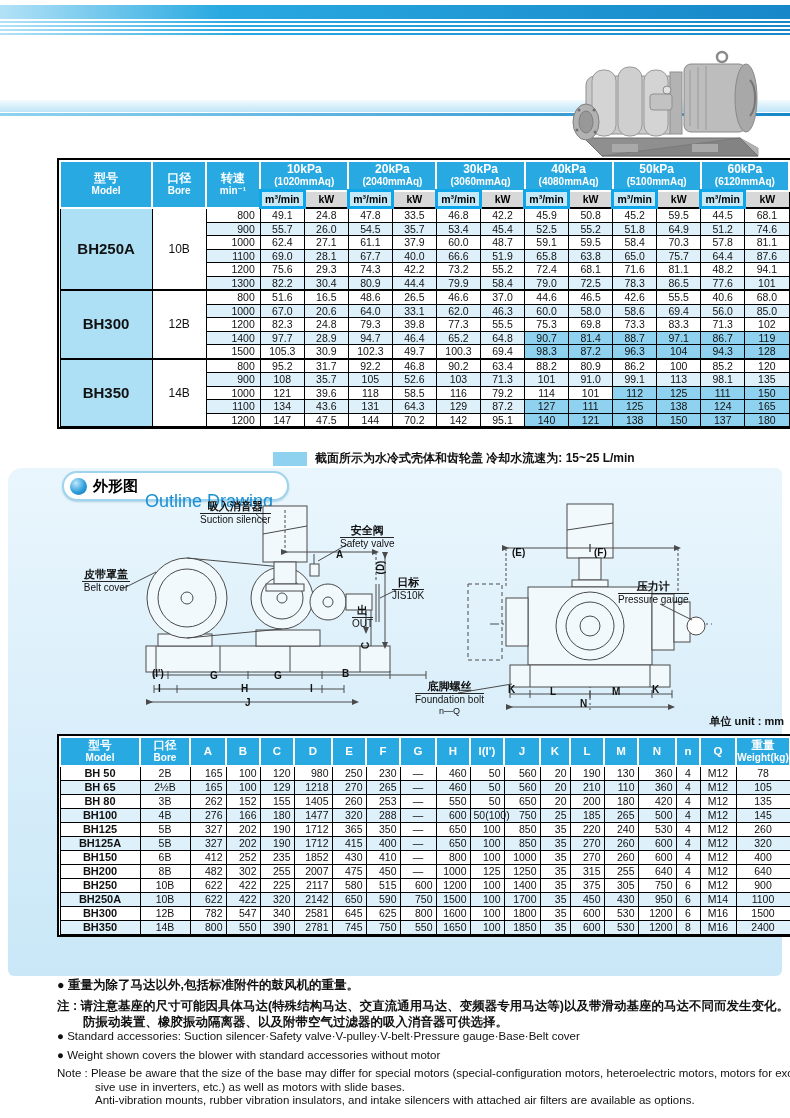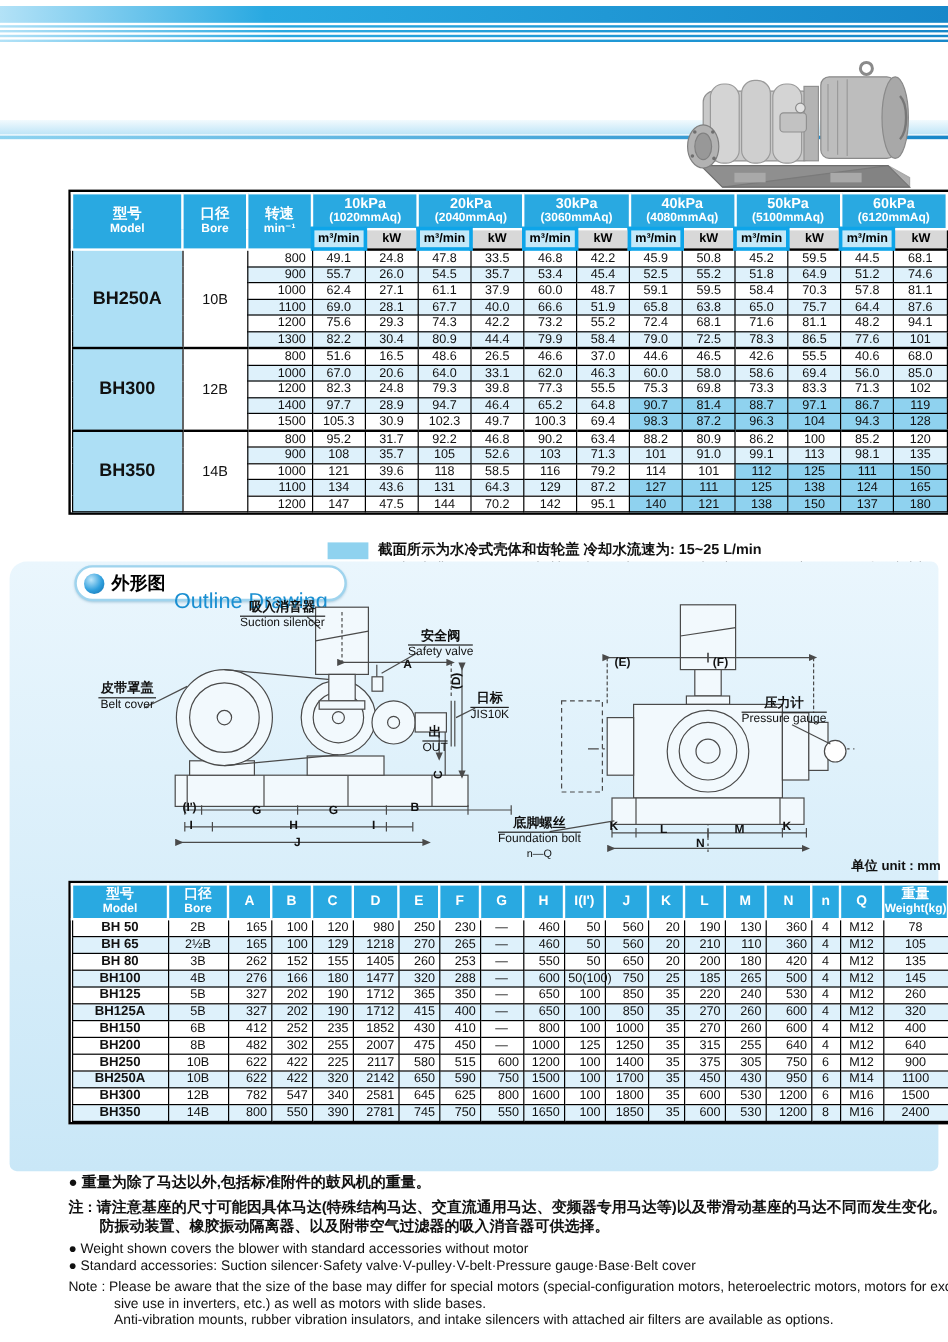--- a/index.html
+++ b/index.html
@@ -923,22 +923,22 @@
             <td class="dweight">2400</td>
           </tr>
         </tbody>
       </table>
     </div>
 
   <div class="fns">
       <div class="fn-cn">● 重量为除了马达以外,包括标准附件的鼓风机的重量。</div>
       <div class="fn-cn gap">注 : 请注意基座的尺寸可能因具体马达(特殊结构马达、交直流通用马达、变频器专用马达等)以及带滑动基座的马达不同而发生变化。</div>
       <div class="fn-cn ind1">防振动装置、橡胶振动隔离器、以及附带空气过滤器的吸入消音器可供选择。</div>
+      <div class="fn-en">● Standard accessories: Suction silencer·Safety valve·V-pulley·V-belt·Pressure gauge·Base·Belt cover</div>
       <div class="fn-en gap">● Weight shown covers the blower with standard accessories without motor</div>
-      <div class="fn-en">● Standard accessories: Suction silencer·Safety valve·V-pulley·V-belt·Pressure gauge·Base·Belt cover</div>
       <div class="fn-en gap">Note : Please be aware that the size of the base may differ for special motors (special-configuration motors, heteroelectric motors, motors for exclu-</div>
       <div class="fn-en ind2">sive use in inverters, etc.) as well as motors with slide bases.</div>
       <div class="fn-en ind2">Anti-vibration mounts, rubber vibration insulators, and intake silencers with attached air filters are available as options.</div>
     </div>
 
 <div class="callout" style="left: 200px; top: 500px;">
       <div class="co-cn">吸入消音器</div>
       <div class="co-en">Suction silencer</div>
     </div>
     <div class="callout" style="left: 340px; top: 524px;">

